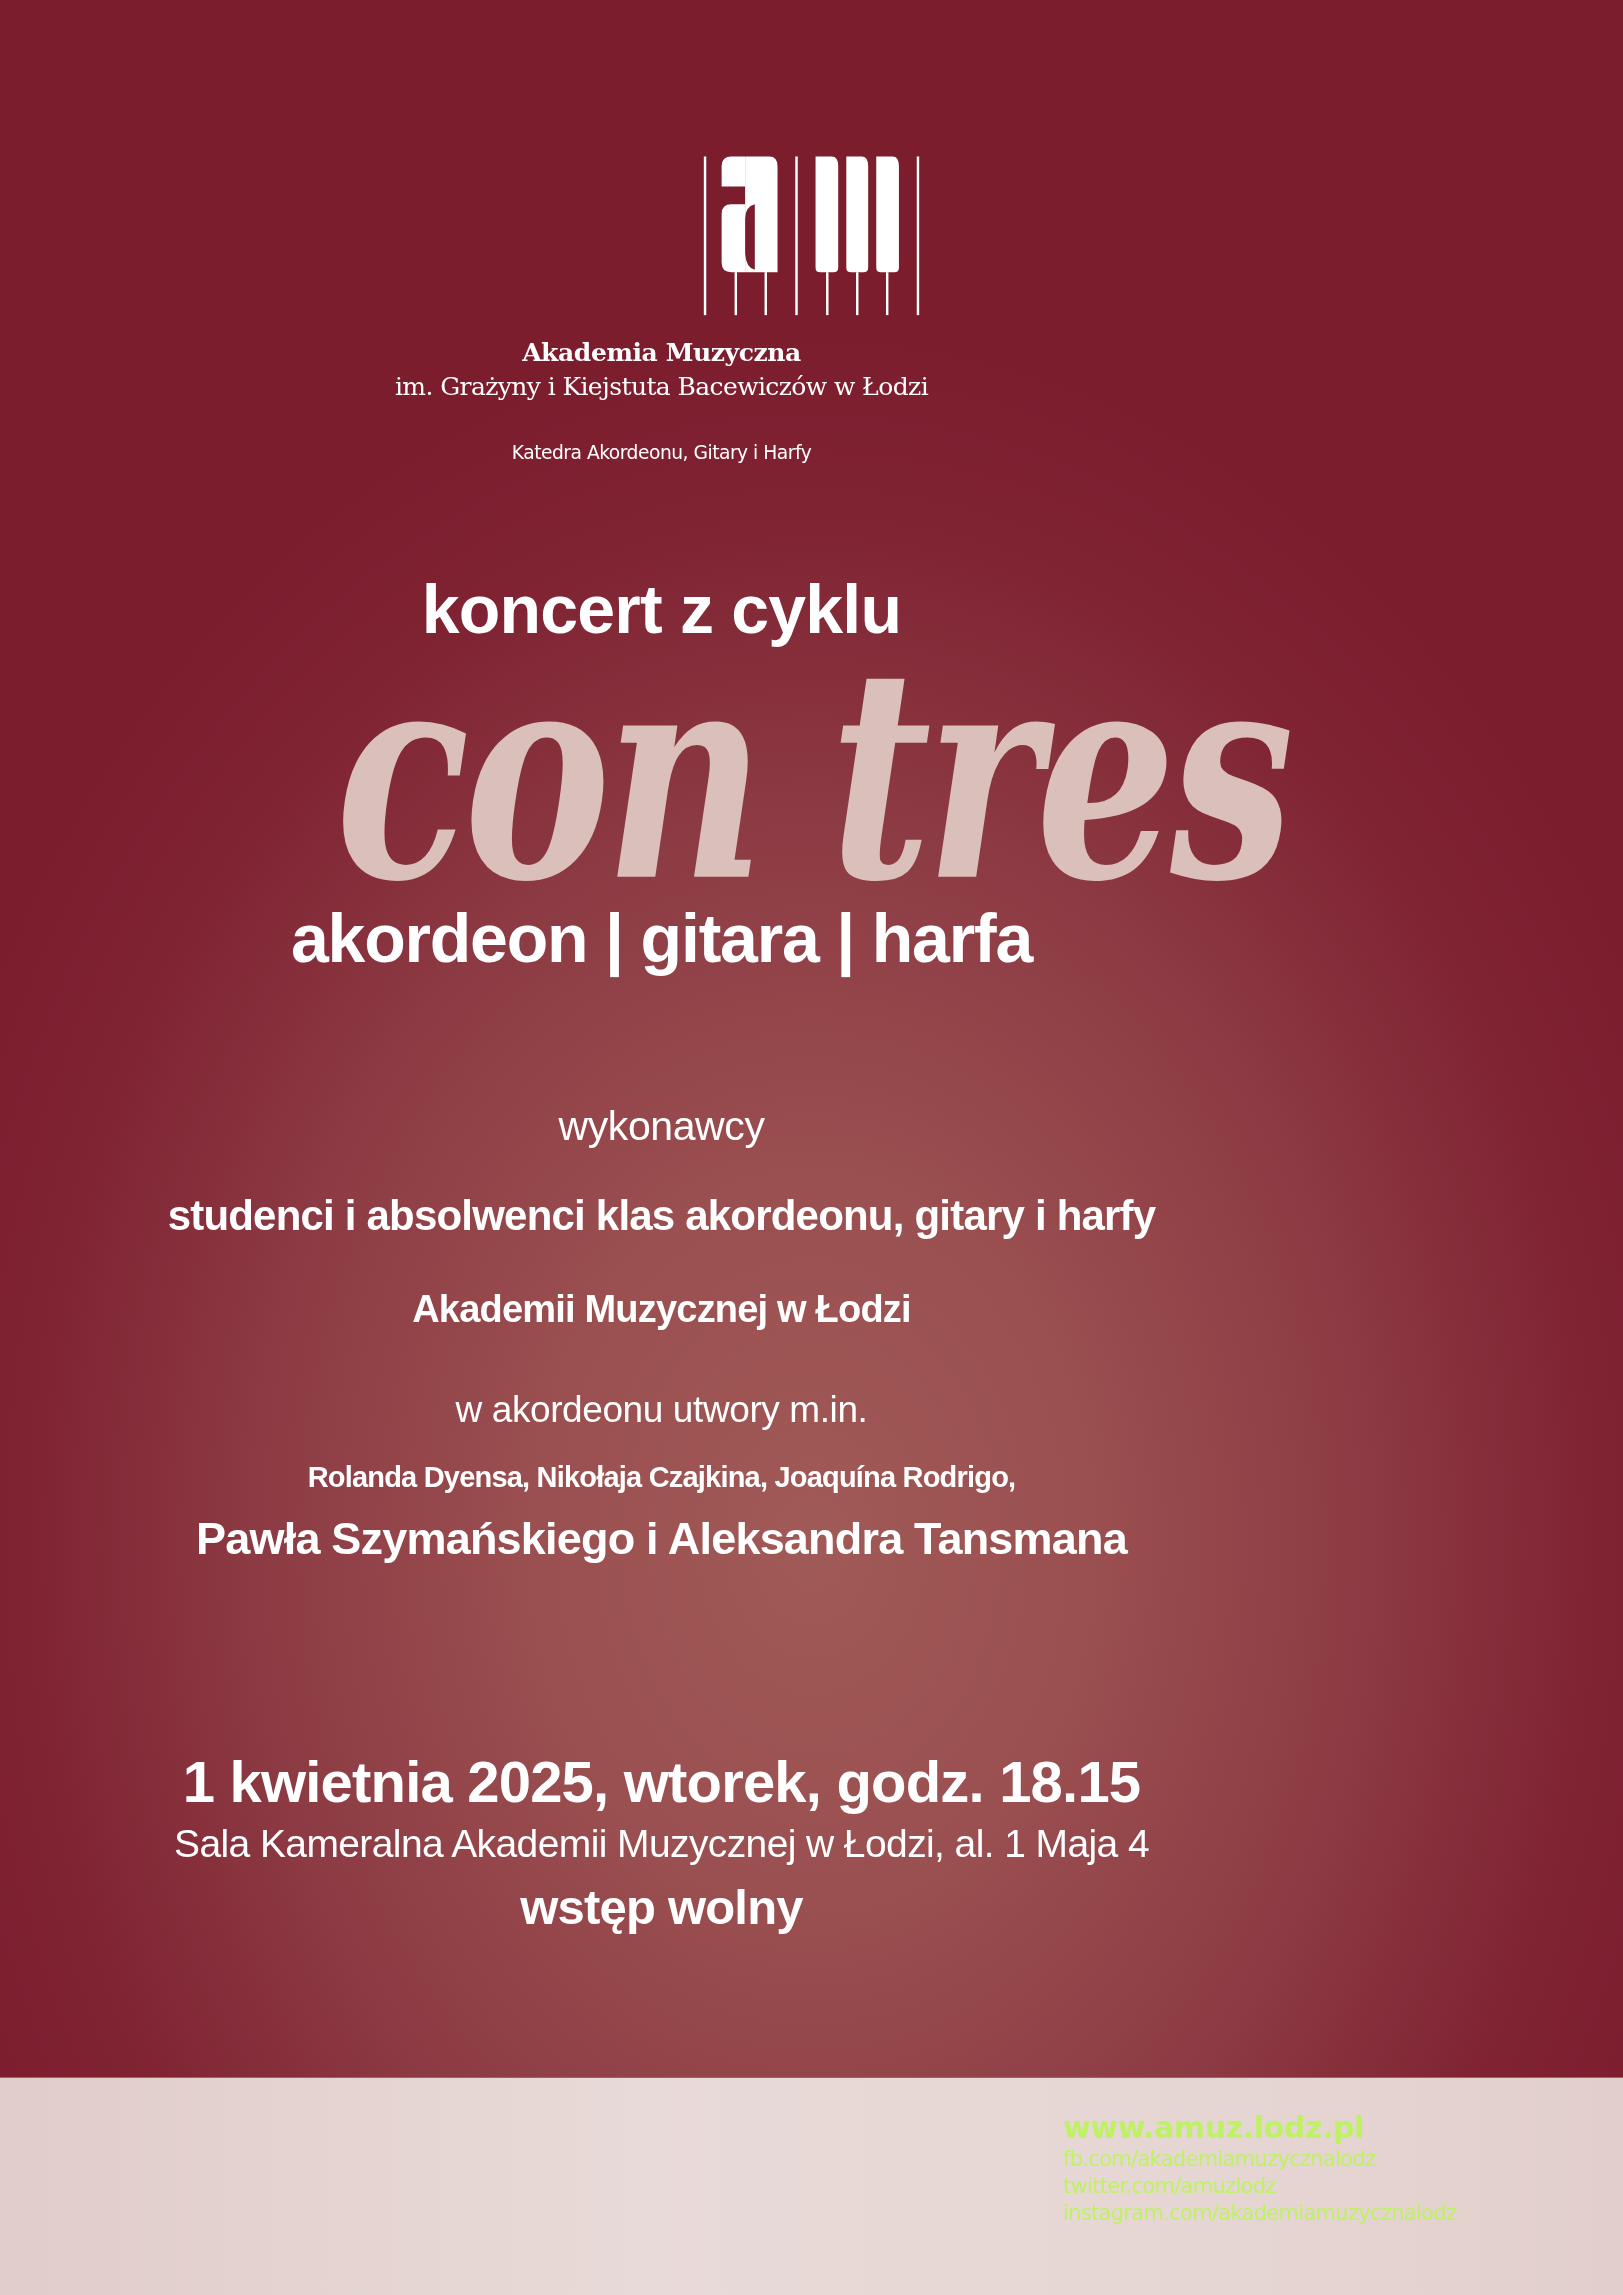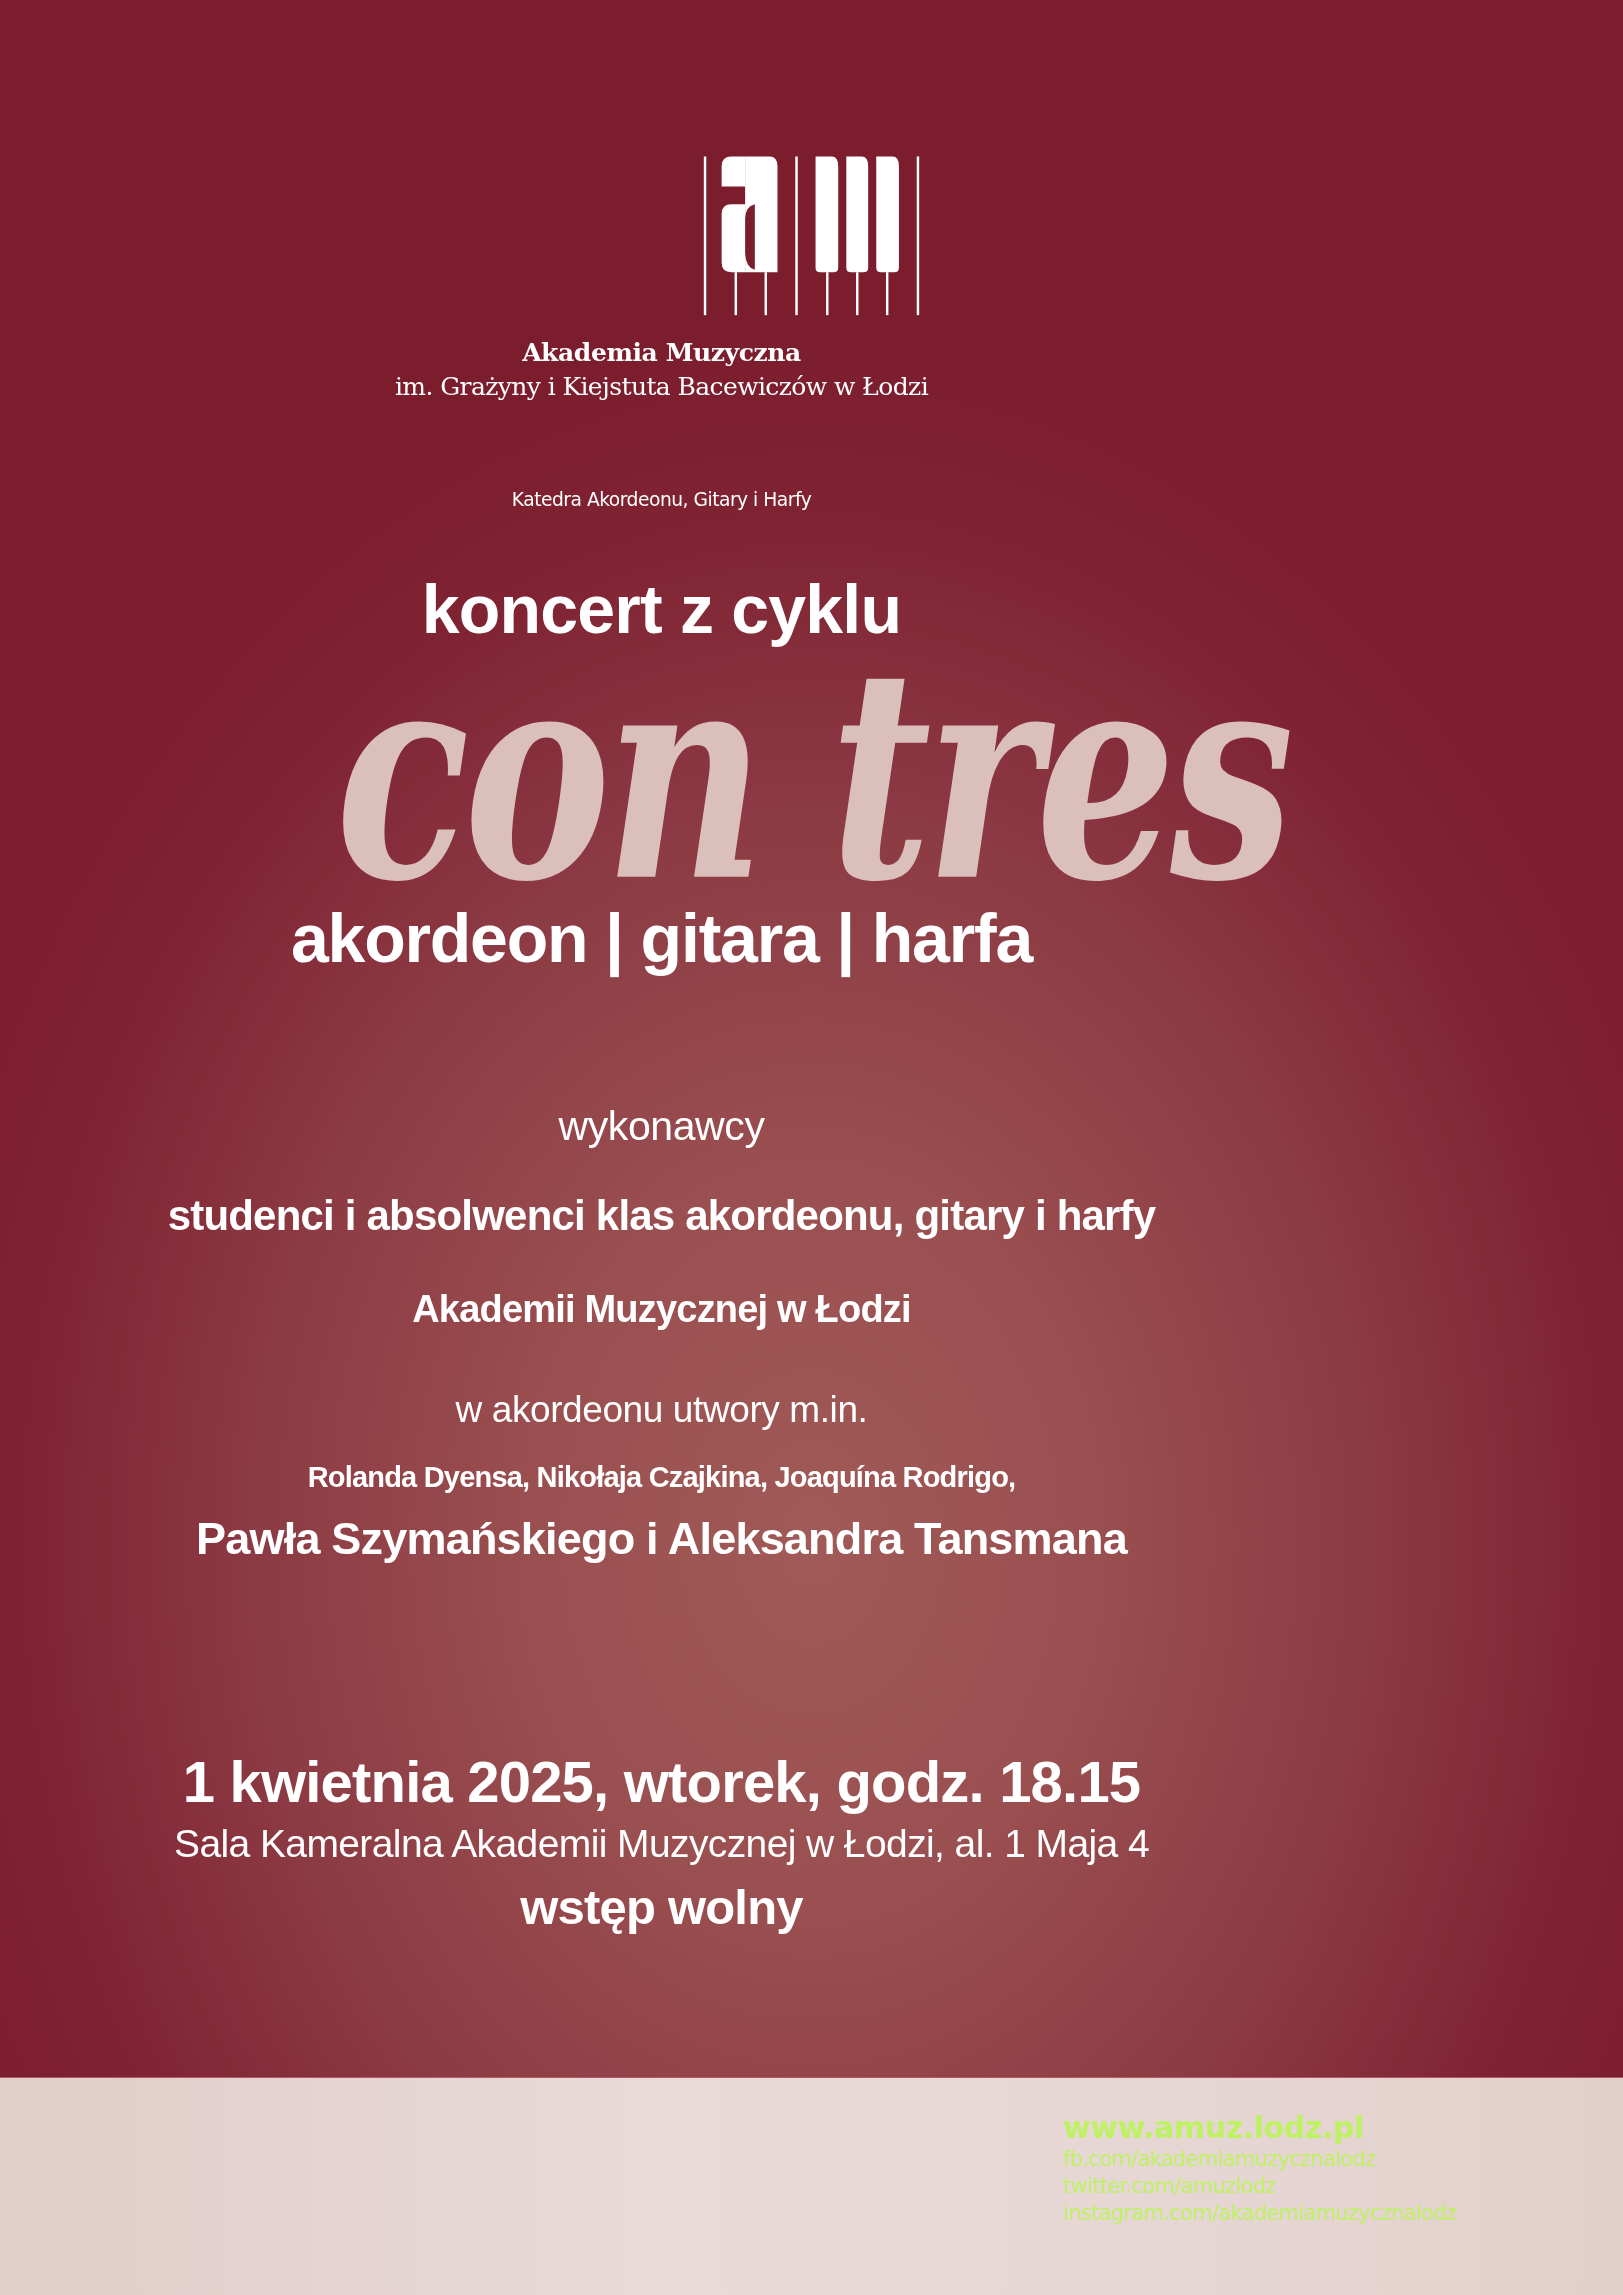--- a/index.html
+++ b/index.html
@@ -19,21 +19,21 @@
     border-top: 1.6px solid #b05a63;
     box-sizing: border-box;
   }
   .center { position: absolute; left: 0; width: 1323px; text-align: center; color: #fff; white-space: nowrap; }
 
   
   .logo { position: absolute; left: 698px; top: 150px; width: 227px; height: 170px; }
 
   .inst-name { top: 338px; font-size: 25px; font-weight: bold; font-family: "DejaVu Serif", serif; letter-spacing: -0.4px; }
   .inst-sub  { top: 372px; font-size: 25px; font-family: "DejaVu Serif", serif; letter-spacing: -0.6px; }
-  .dept      { top: 442px; font-size: 18.7px; font-family: "DejaVu Sans", sans-serif; letter-spacing: -0.5px; margin-top: 47px; }
+  .dept      { top: 442px; font-size: 18.7px; font-family: "DejaVu Sans", sans-serif; letter-spacing: -0.5px; }
 
   .series-label { top: 570px; font-size: 68px; font-weight: bold; letter-spacing: -0.8px; }
 
   .big-title-wrap { position: absolute; left: 0; top: 649px; width: 1348px; height: 260px; font-style: italic; }
   .big-title {
     position: absolute; left: 812px; top: 0;
     transform-origin: center top;
     transform: translateX(-50%) scale(1.17, 1.55);
     font-family: "DejaVu Serif", serif; font-weight: bold;
     font-size: 188px; line-height: 162px; color: #dbbfba; white-space: nowrap;

